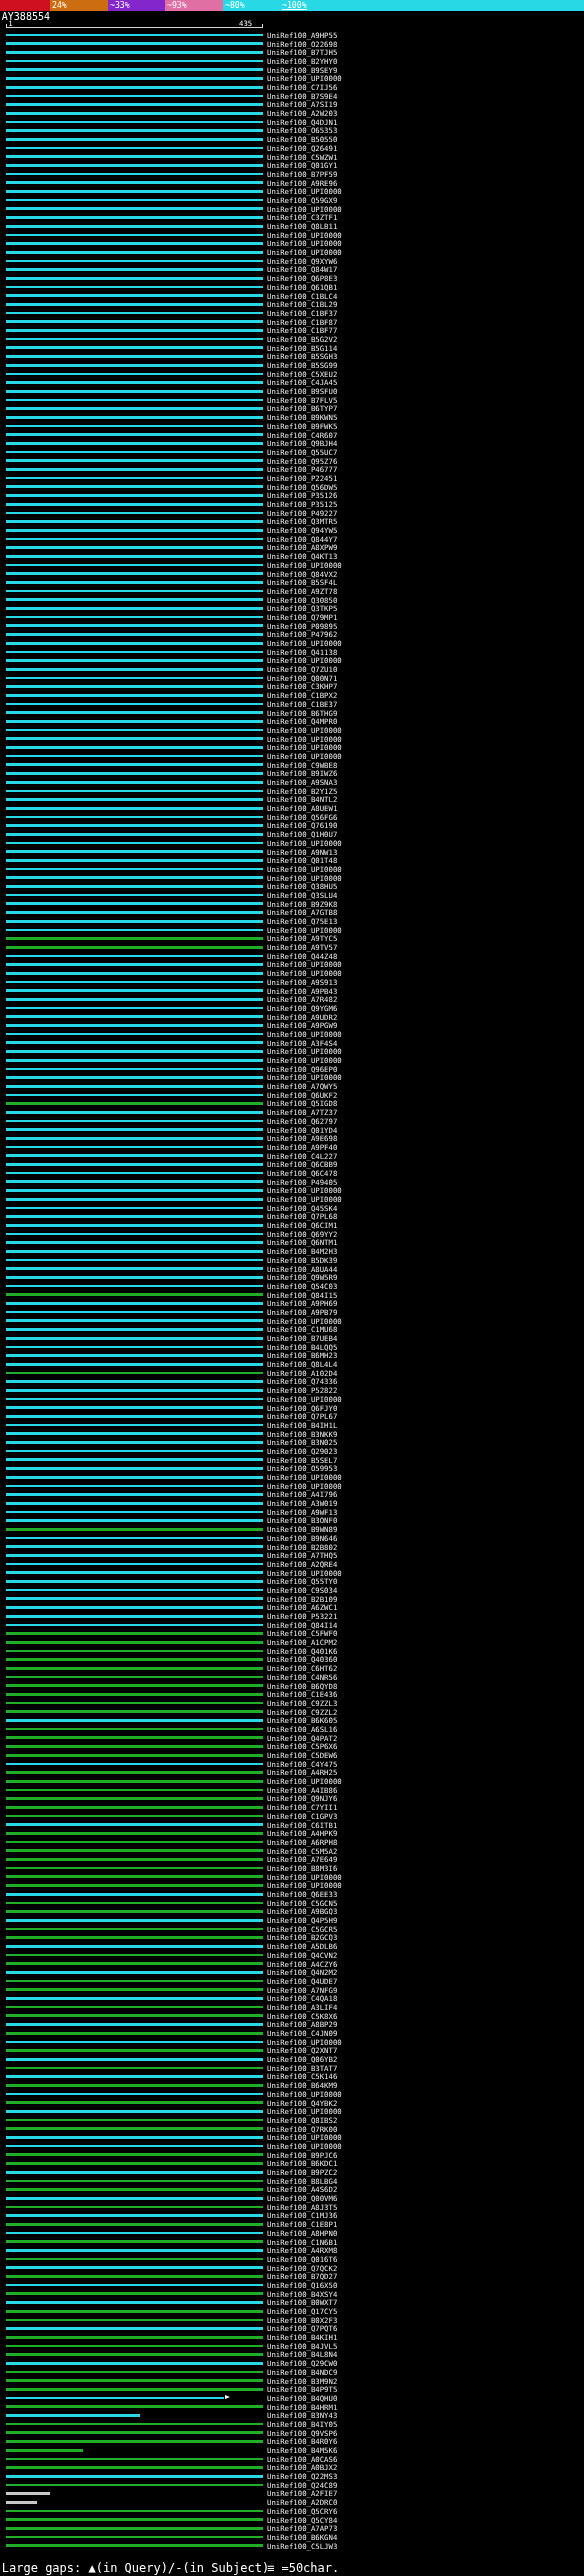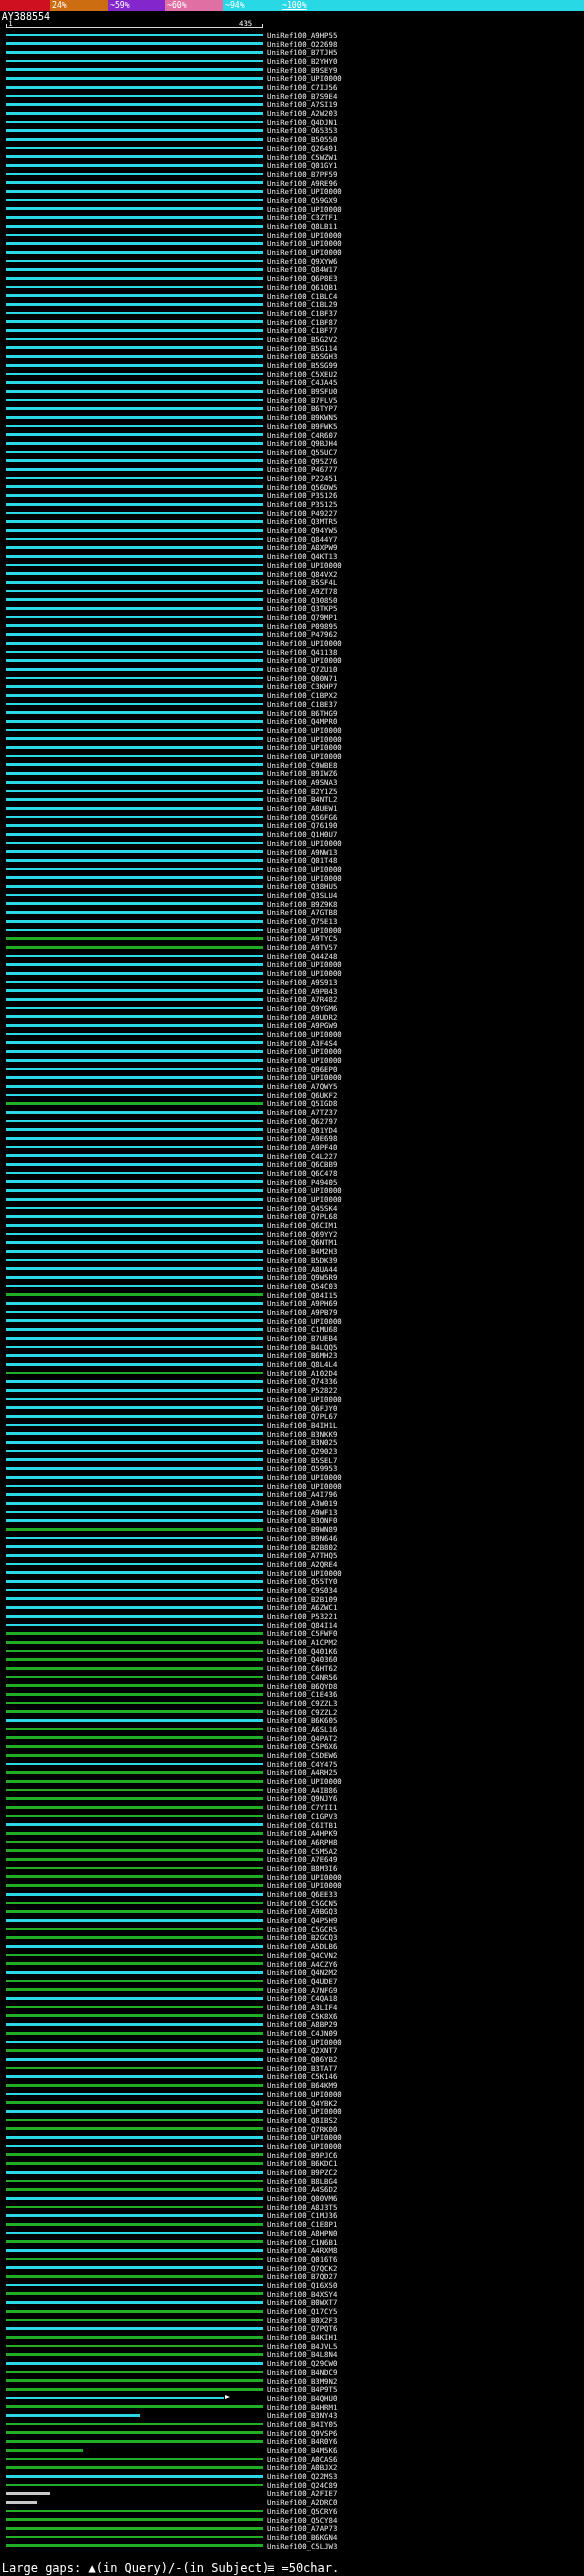--- a/index.html
+++ b/index.html
@@ -37,23 +37,23 @@
 </head>
 <body>
 
 <div id="keybar">
     <div class="keyseg" style="left: 0px; width: 50px; background: rgb(207, 16, 32);"></div>
     <div class="keyseg" style="left: 50px; width: 58px; background: rgb(204, 109, 18);"></div>
     <div class="keyseg" style="left: 108px; width: 58px; background: rgb(131, 38, 204);"></div>
     <div class="keyseg" style="left: 165px; width: 58px; background: rgb(224, 111, 164);"></div>
     <div class="keyseg" style="left: 223px; width: 362px; background: rgb(41, 216, 229);"></div>
     <div class="keylabel" style="left: 52px;">24%</div>
-    <div class="keylabel" style="left: 110px;">~59%</div>
-    <div class="keylabel" style="left: 167px;">~60%</div>
-    <div class="keylabel" style="left: 225px;">~94%</div>
+    <div class="keylabel" style="left: 110px;">~33%</div>
+    <div class="keylabel" style="left: 167px;">~93%</div>
+    <div class="keylabel" style="left: 225px;">~80%</div>
     <div class="keylabel" style="left: 282px; text-decoration: underline;">~100%</div>
   </div>
 
 <div id="queryline">AY388554</div>
 
 <div id="ruler">
   <div class="line"></div>
   <div class="tick" style="left:5.5px"></div>
   <div class="tick" style="left:262px"></div>
   <div class="rlab" style="left:8.2px">1</div>

